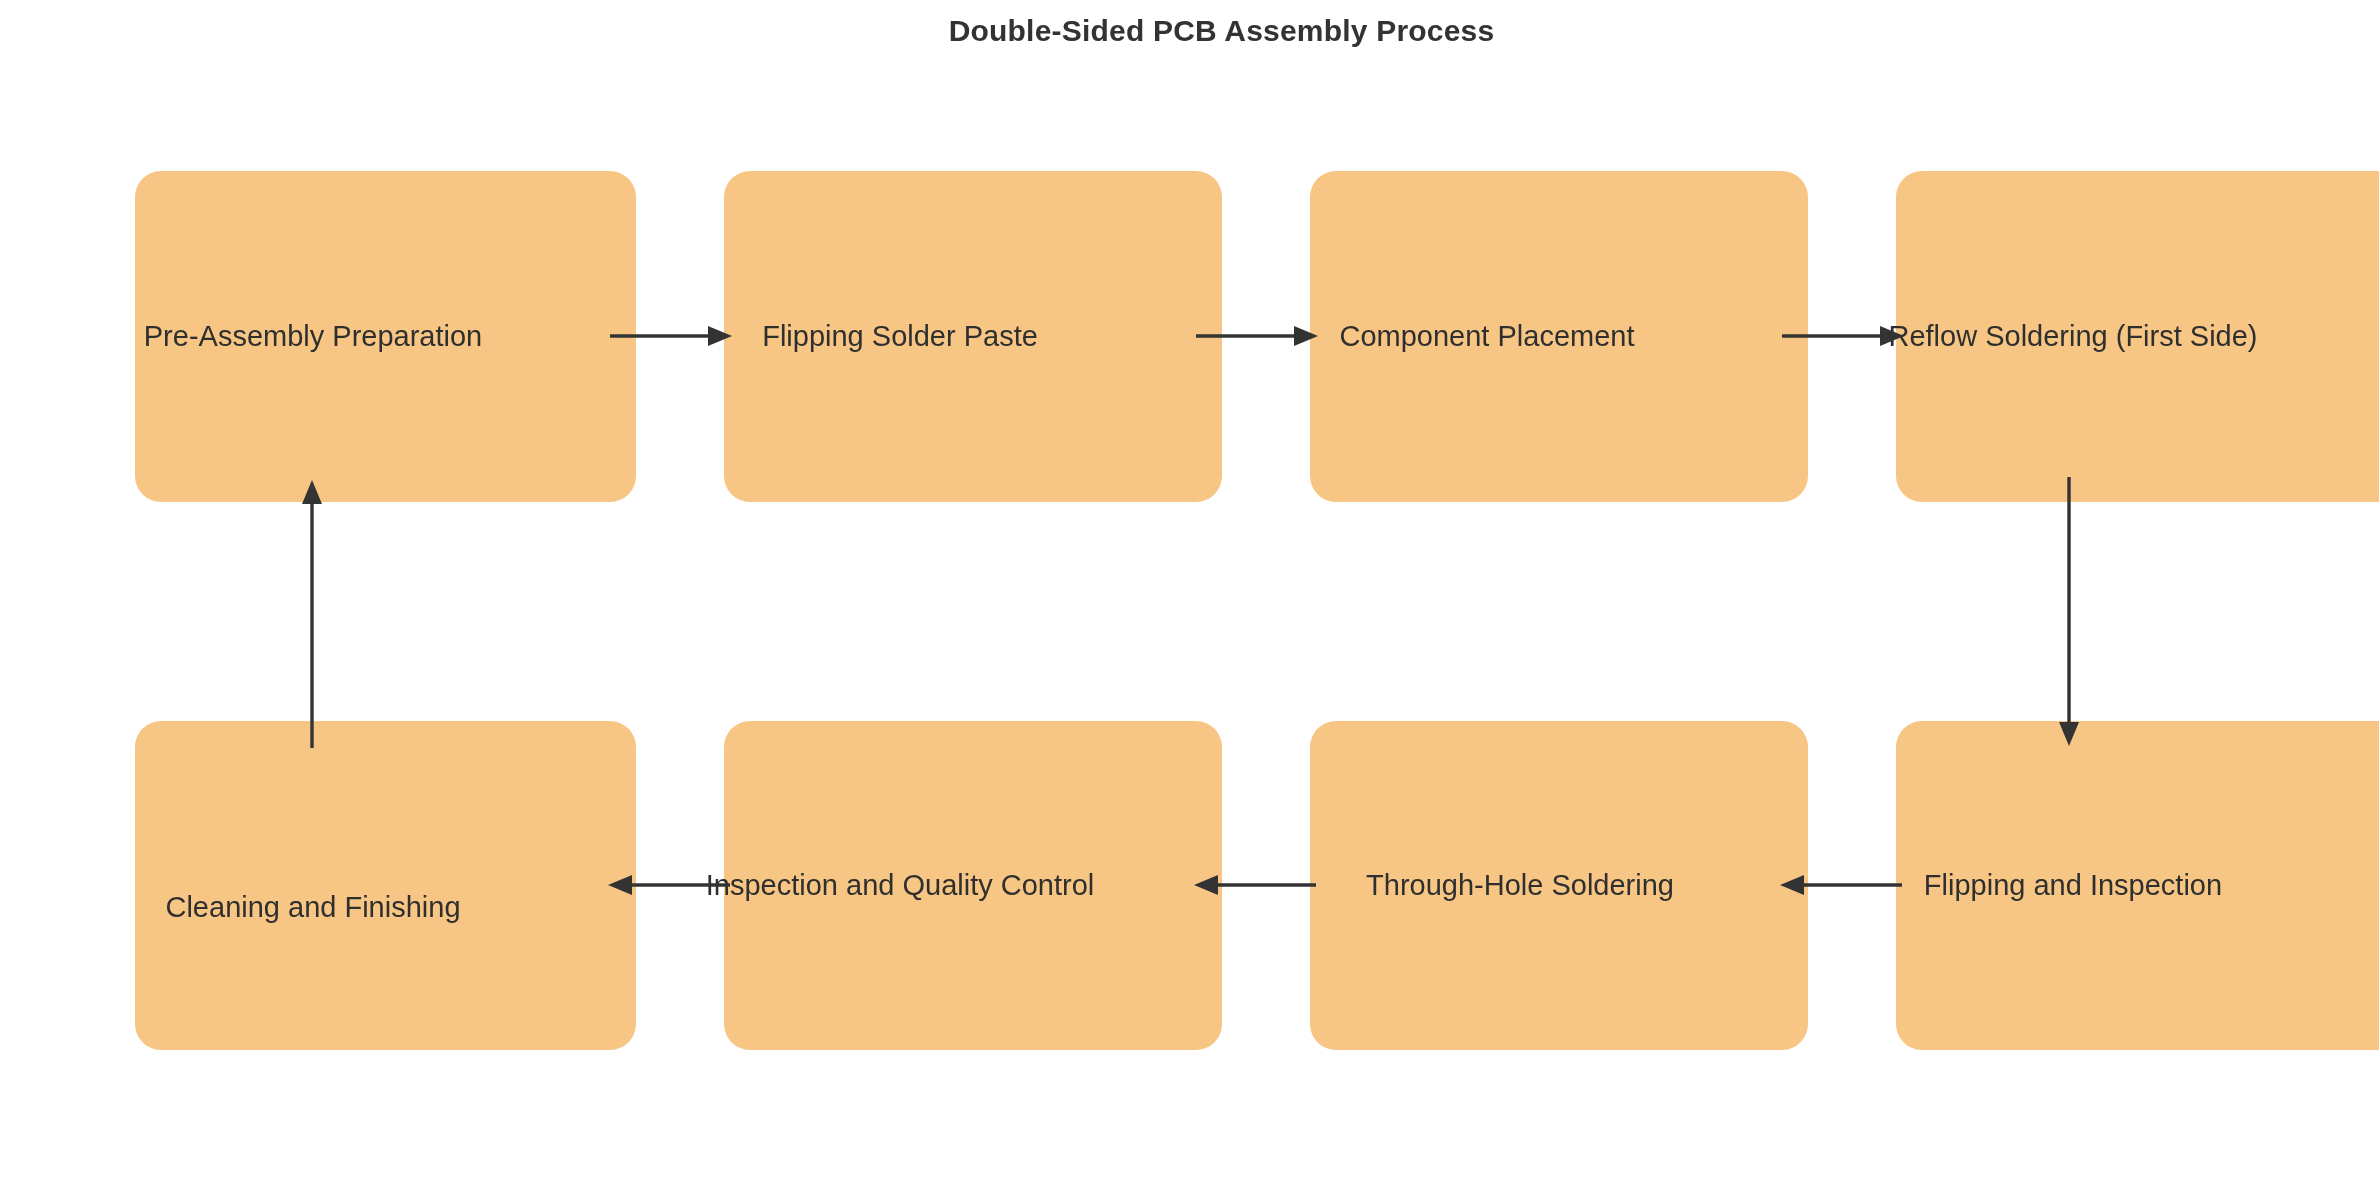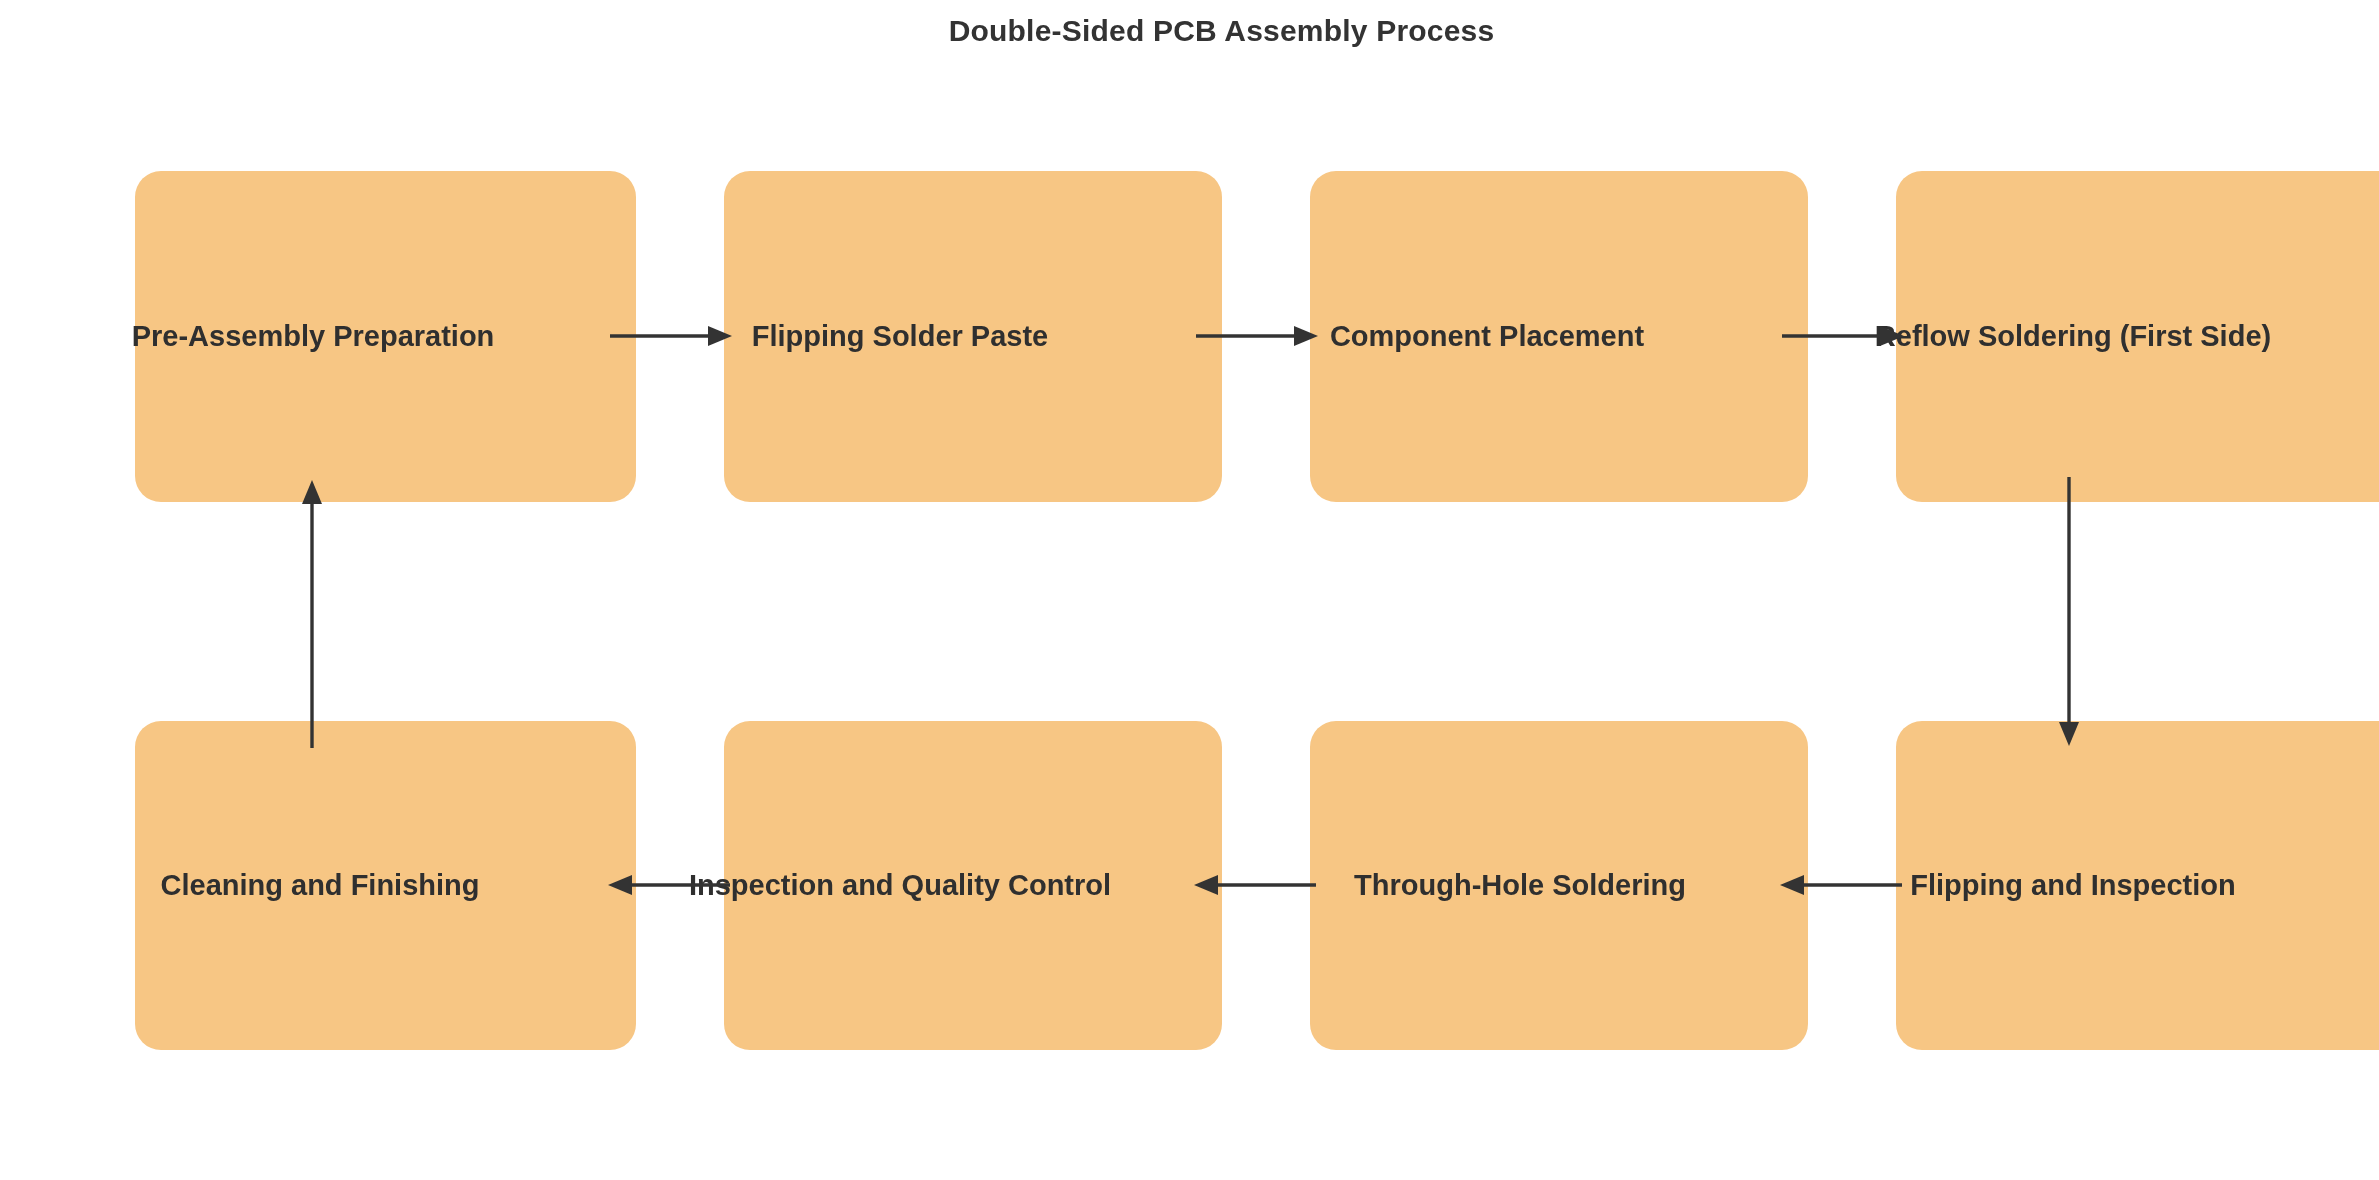--- a/index.html
+++ b/index.html
@@ -32,21 +32,21 @@
   }
   .node-box {
     position: absolute;
     background: #f7c684;
     border-radius: 26px;
     box-sizing: border-box;
   }
   .node-label {
     position: absolute;
     font-size: 29px;
-    font-weight: bold;
+    font-weight: normal;
     color: #2f2f2f;
     white-space: nowrap;
     text-align: center;
     transform: translate(-50%, -50%);
     pointer-events: none;
   }
   .edge-svg {
     position: absolute;
     left: 0;
     top: 0;
@@ -122,19 +122,19 @@
       <line class="edge-line" x1="312" y1="748" x2="312" y2="496"></line>
       <polygon class="arrow-head" points="312,480 302,504 322,504"></polygon>
     </g>
   </svg>
 
   <div class="layer-labels">
     <div class="node-label" style="left:313px;  top:336px;">Pre-Assembly Preparation</div>
     <div class="node-label" style="left:900px;  top:336px;">Flipping Solder Paste</div>
     <div class="node-label" style="left:1487px; top:336px;">Component Placement</div>
     <div class="node-label" style="left:2073px; top:336px;">Reflow Soldering (First Side)</div>
-    <div class="node-label" style="left:313px;  top:885px;margin-left:7px;">Cleaning and Finishing</div>
+    <div class="node-label" style="left:313px;  top:907px;">Cleaning and Finishing</div>
     <div class="node-label" style="left:900px;  top:885px;">Inspection and Quality Control</div>
     <div class="node-label" style="left:1520px; top:885px;">Through-Hole Soldering</div>
     <div class="node-label" style="left:2073px; top:885px;">Flipping and Inspection</div>
   </div>
 
 </div>
 
 </body></html>

